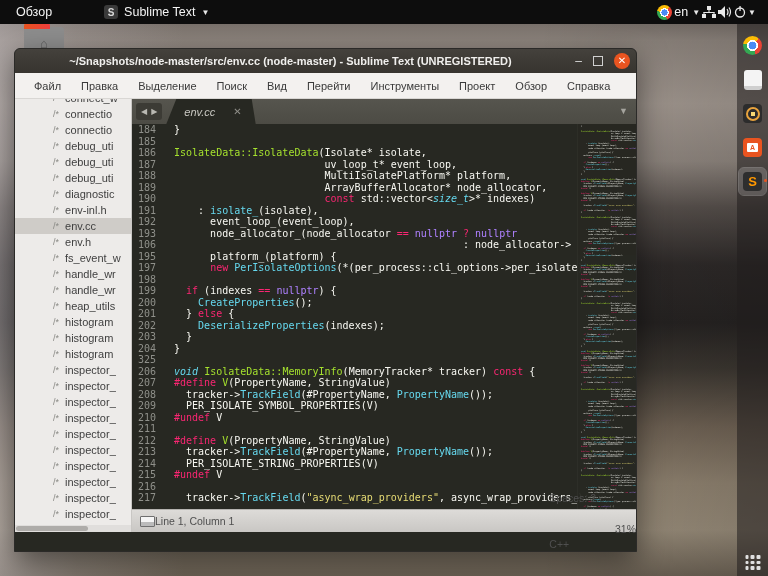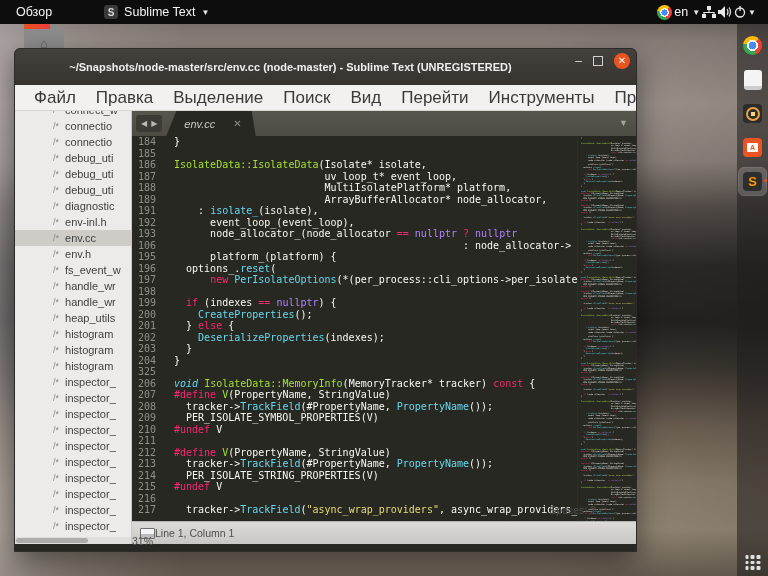--- a/index.html
+++ b/index.html
@@ -59,32 +59,32 @@
   .home-icon{position:absolute;left:24px;top:27px;width:40px;height:32px;z-index:10;
     background:#8d8d8d;border-radius:3px;display:flex;align-items:center;justify-content:center;
     color:#5c5c5c;font-size:13px;}
   .home-icon::before{content:"";position:absolute;left:0;top:-4px;width:26px;height:6px;
     border-radius:3px 3px 0 0;background:linear-gradient(90deg,#e9541f,#f03e3e);}
 
   
   .window{position:absolute;left:14px;top:48px;width:623px;height:504px;z-index:20;
     border-radius:6px 6px 0 0;box-shadow:0 10px 30px rgba(0,0,0,.5);overflow:hidden;
     border:1px solid #2b2a28;box-sizing:border-box;background:#272822;}
-  .titlebar{height:36px;background:linear-gradient(#454闻240,#383531);
+  .titlebar{height:24px;background:linear-gradient(#454闻240,#383531);
     background:linear-gradient(#44413c,#37342f);display:flex;align-items:center;
     position:relative;color:#f0efed;}
   .title-text{position:absolute;left:0;right:70px;text-align:center;font-size:11px;
     font-weight:bold;white-space:nowrap;overflow:hidden;}
   .tb-btns{position:absolute;right:6px;top:0;height:24px;display:flex;align-items:center;gap:11px;}
   .btn-min{color:#dcdcdc;font-size:12px;line-height:10px;}
   .btn-max{width:8px;height:8px;border:1px solid #d0d0d0;}
   .btn-close{width:16px;height:16px;border-radius:50%;background:#e95420;color:#fff;
     font-size:10px;display:flex;align-items:center;justify-content:center;line-height:1;}
   .menubar{height:25px;background:#f3f1ef;border-bottom:1px solid #d9d7d4;display:flex;
-    align-items:center;font-size:17px;color:#3a3a3a;padding-left:10px;gap:2px;}
+    align-items:center;font-size:11px;color:#3a3a3a;padding-left:10px;gap:2px;}
   .menu-item{padding:3px 9px;white-space:nowrap;}
 
   .wbody{display:flex;height:433px;}
 
   
   .sidebar{width:116px;background:#edebe9;border-right:1px solid #c9c7c4;position:relative;
     overflow:hidden;flex:none;}
   .side-list{position:absolute;left:0;top:-9px;right:0;}
   .side-row{height:16px;display:flex;align-items:center;padding-left:38px;font-size:11px;
     color:#3f3f3f;white-space:nowrap;overflow:hidden;}
@@ -119,21 +119,21 @@
     overflow:hidden;opacity:.95;border-left:1px solid #2e2f29;}
   .mm-inner{font-family:"DejaVu Sans Mono",monospace;font-size:2px;padding:1px 0 0 3px;}
   .mm-inner div{height:2.4px;line-height:2.4px;white-space:pre;overflow:hidden;}
 
   
   .statusbar{height:22px;background:linear-gradient(#dddbd8,#c9c7c4);border-top:1px solid #b5b3b0;
     display:flex;align-items:center;font-size:10.5px;color:#4f4f4f;position:relative;flex:none;}
   .sb-left{display:flex;align-items:center;gap:0;padding-left:8px;}
   .sb-panelico{width:13px;height:9px;border:1px solid #6f6f6f;border-radius:1px;
     background:linear-gradient(#f5f5f5 0 55%,#bbb 55%);}
-  .sb-center{position:absolute;left:0;right:8px;text-align:left;margin-top:16px;}
+  .sb-center{position:absolute;left:0;right:0;text-align:right;margin-top:16px;}
   .sb-right{margin-left:auto;display:flex;gap:34px;padding-right:40px;z-index:1;flex-direction:column;}
 </style>
 </head>
 <body>
 
 <div class="wallpaper"></div>
 
 <div class="topbar">
   <span class="tb-activities">Обзор</span>
   <span class="tb-appmenu">
@@ -369,26 +369,26 @@
       </div>
 
       <div class="code-wrap">
         <div class="code-lines" id="code-lines">
             <div class="code-row"><span class="ln">184</span><span><span class="sp">}</span></span></div>
             <div class="code-row"><span class="ln">185</span><span></span></div>
             <div class="code-row"><span class="ln">186</span><span><span class="sg">IsolateData::IsolateData</span><span class="sp">(Isolate* isolate,</span></span></div>
             <div class="code-row"><span class="ln">187</span><span><span class="sp">                         uv_loop_t* event_loop,</span></span></div>
             <div class="code-row"><span class="ln">188</span><span><span class="sp">                         MultiIsolatePlatform* platform,</span></span></div>
             <div class="code-row"><span class="ln">189</span><span><span class="sp">                         ArrayBufferAllocator* node_allocator,</span></span></div>
+            <div class="code-row"><span class="ln">190</span><span><span class="sp">                         </span><span class="sk">const</span><span class="sp"> std::vector&lt;</span><span class="st">size_t</span><span class="sp">&gt;* indexes)</span></span></div>
             <div class="code-row"><span class="ln">191</span><span><span class="sp">    : </span><span class="sc">isolate_</span><span class="sp">(isolate),</span></span></div>
             <div class="code-row"><span class="ln">192</span><span><span class="sp">      event_loop_(event_loop),</span></span></div>
             <div class="code-row"><span class="ln">193</span><span><span class="sp">      node_allocator_(node_allocator </span><span class="sk">==</span><span class="sp"> </span><span class="sn">nullptr</span><span class="sp"> </span><span class="sk">?</span><span class="sp"> </span><span class="sn">nullptr</span></span></div>
             <div class="code-row"><span class="ln">106</span><span><span class="sp">                                                : node_allocator-&gt;</span></span></div>
             <div class="code-row"><span class="ln">195</span><span><span class="sp">      platform_(platform) {</span></span></div>
-            <div class="code-row"><span class="ln">196</span><span><span class="sp">  options_.</span><span class="sc">reset</span><span class="sp">(</span></span></div>
             <div class="code-row"><span class="ln">197</span><span><span class="sp">      </span><span class="sk">new</span><span class="sp"> </span><span class="sc">PerIsolateOptions</span><span class="sp">(*(per_process::cli_options-&gt;per_isolate))</span></span></div>
             <div class="code-row"><span class="ln">198</span><span></span></div>
             <div class="code-row"><span class="ln">199</span><span><span class="sp">  </span><span class="sk">if</span><span class="sp"> (indexes </span><span class="sk">==</span><span class="sp"> </span><span class="sn">nullptr</span><span class="sp">) {</span></span></div>
             <div class="code-row"><span class="ln">200</span><span><span class="sp">    </span><span class="sc">CreateProperties</span><span class="sp">();</span></span></div>
             <div class="code-row"><span class="ln">201</span><span><span class="sp">  } </span><span class="sk">else</span><span class="sp"> {</span></span></div>
             <div class="code-row"><span class="ln">202</span><span><span class="sp">    </span><span class="sc">DeserializeProperties</span><span class="sp">(indexes);</span></span></div>
             <div class="code-row"><span class="ln">203</span><span><span class="sp">  }</span></span></div>
             <div class="code-row"><span class="ln">204</span><span><span class="sp">}</span></span></div>
             <div class="code-row"><span class="ln">325</span><span></span></div>
             <div class="code-row"><span class="ln">206</span><span><span class="st">void</span><span class="sp"> </span><span class="sg">IsolateData::MemoryInfo</span><span class="sp">(MemoryTracker* tracker) </span><span class="sk">const</span><span class="sp"> {</span></span></div>

